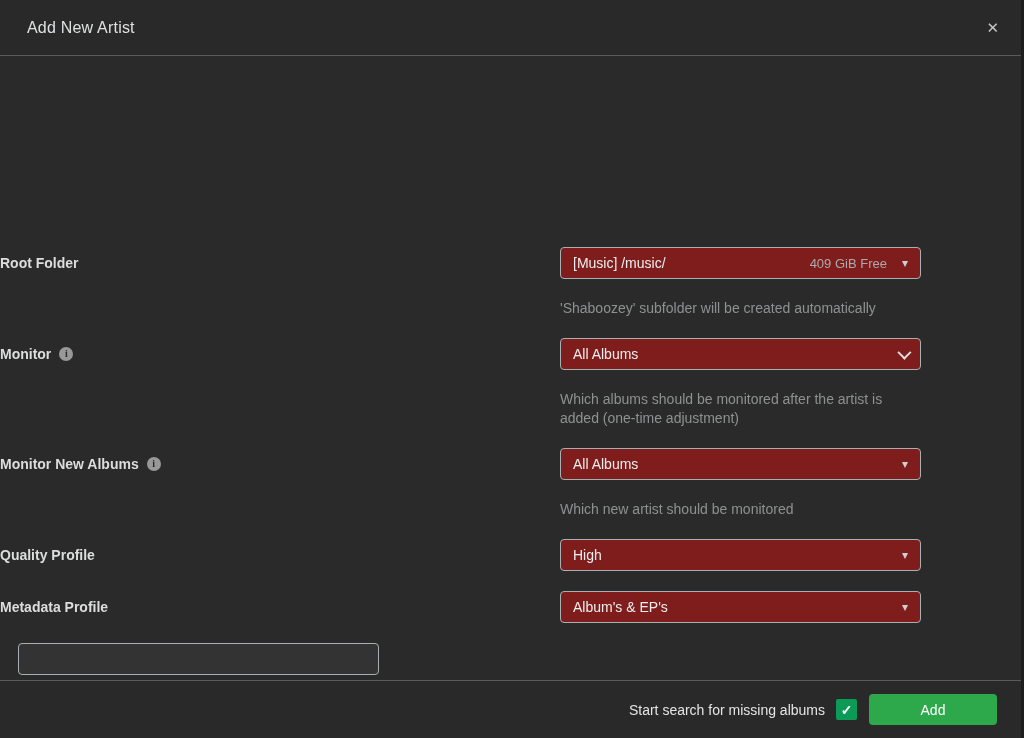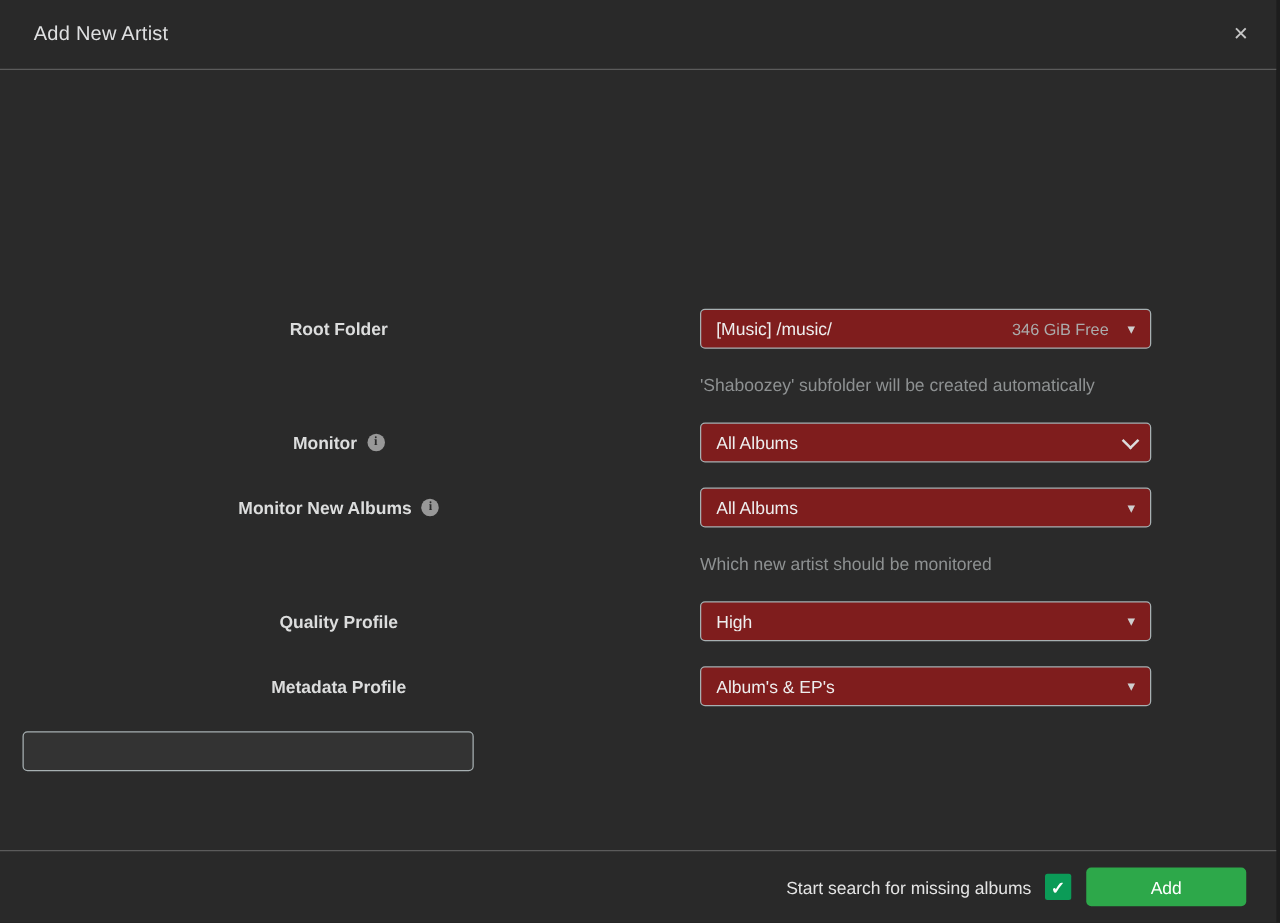--- a/index.html
+++ b/index.html
@@ -30,21 +30,21 @@
     background: none; border: none; cursor: pointer;
     color: #c6c6c6; font-size: 15px; line-height: 1; padding: 4px;
     font-family: "Liberation Sans", sans-serif;
   }
   
   .modal-body { flex: 1 1 auto; padding-top: 191px; overflow: hidden; }
   .form-row { display: flex; margin-bottom: 20px; }
   .label-cell {
     width: 542px; flex: 0 0 542px;
     height: 32px;
-    display: flex; align-items: center; justify-content: center;
+    display: flex; align-items: center; justify-content: flex-start;
     gap: 8px;
   }
   .field-label { color: #dcdddd; font-size: 14px; font-weight: 700; }
   .info-icon {
     width: 14px; height: 14px; border-radius: 50%;
     background: #989898; color: #2a2a2a;
     display: inline-flex; align-items: center; justify-content: center;
     font-family: "Liberation Serif", serif;
     font-size: 10px; font-weight: 700; line-height: 1;
   }
@@ -118,37 +118,38 @@
 
   <div class="modal-body">
 
     <div class="form-row">
       <div class="label-cell">
         <span class="field-label">Root Folder</span>
       </div>
       <div class="control-cell">
         <div class="select-box">
           <span class="select-value">[Music] /music/</span>
-          <span class="free-space">346 GiB Free</span>
+          <span class="free-space">409 GiB Free</span>
           <span class="caret-icon">▾</span>
         </div>
         <div class="helper-text">'Shaboozey' subfolder will be created automatically</div>
       </div>
     </div>
 
     <div class="form-row">
       <div class="label-cell">
         <span class="field-label">Monitor</span>
         <span class="info-icon">i</span>
       </div>
       <div class="control-cell">
         <div class="select-box">
           <span class="select-value">All Albums</span>
           <span class="chevron-icon"></span>
         </div>
+        <div class="helper-text">Which albums should be monitored after the artist is added (one-time adjustment)</div>
       </div>
     </div>
 
     <div class="form-row">
       <div class="label-cell">
         <span class="field-label">Monitor New Albums</span>
         <span class="info-icon">i</span>
       </div>
       <div class="control-cell">
         <div class="select-box">

